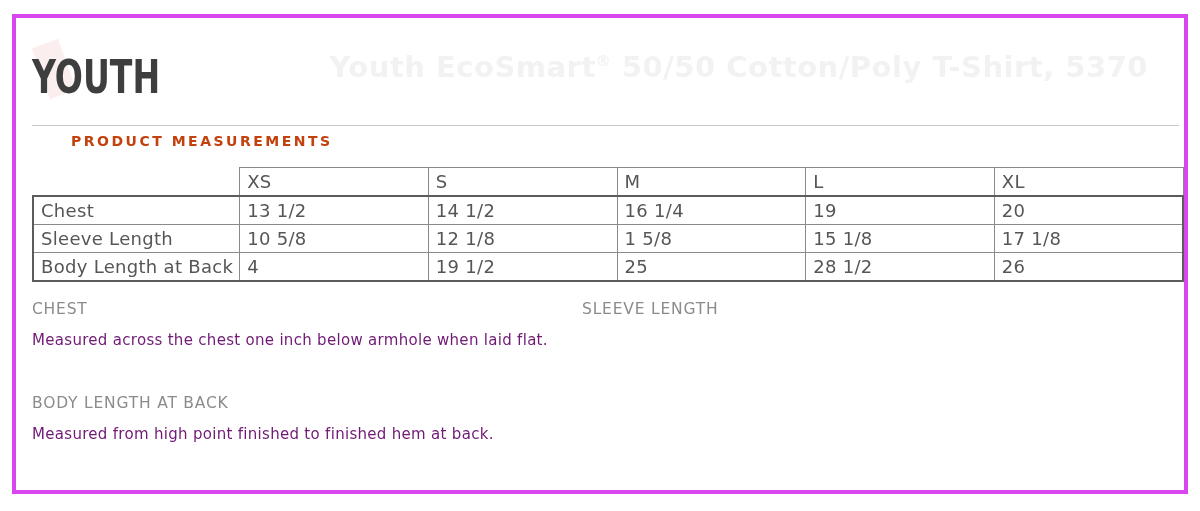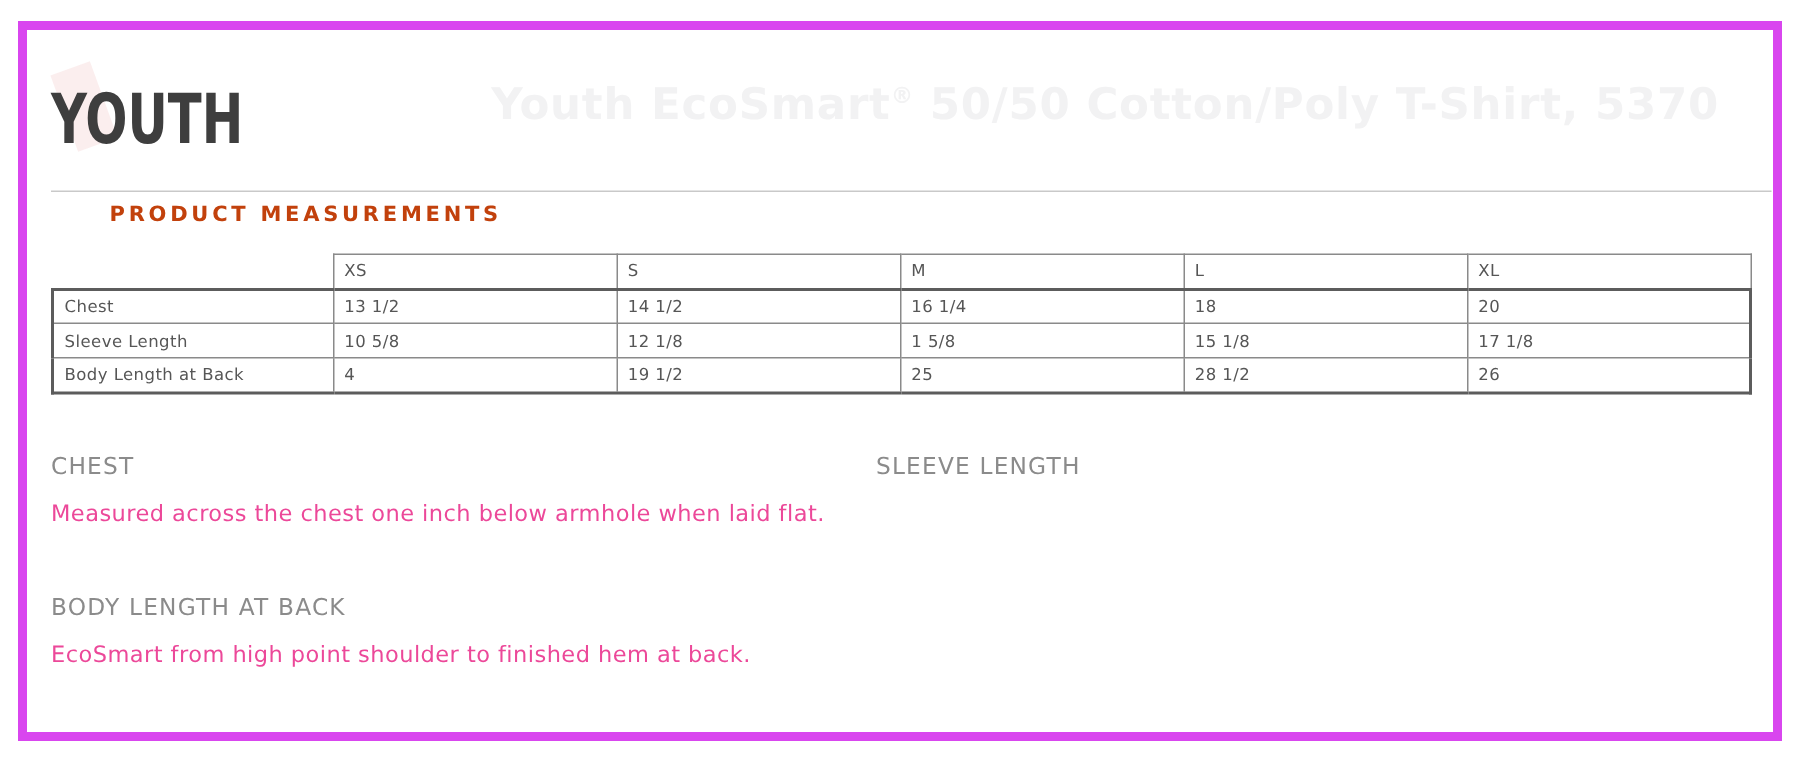--- a/index.html
+++ b/index.html
@@ -10,21 +10,21 @@
     width: 1200px;
     height: 511px;
     font-family: "DejaVu Sans", "Liberation Sans", sans-serif;
     overflow: hidden;
   }
   .sheet {
     position: relative;
     margin: 14px 12px 0 12px;
     width: 1176px;
     height: 480px;
-    border: 6px solid #d946ef;
+    border: 4px solid #d946ef;
     background: #ffffff;
   }
   
   .watermark {
     position: absolute;
     left: 24px;
     top: 24px;
     width: 28px;
     height: 54px;
     background: rgba(232, 148, 148, 0.16);
@@ -76,21 +76,21 @@
     letter-spacing: 2.5px;
     color: #c2410c;
     margin-left: 27px;
   }
   .size-table {
     position: absolute;
     left: 16px;
     top: 149px;
     border-collapse: collapse;
     table-layout: fixed;
-    font-size: 11px;
+    font-size: 18px;
     color: #565656;
     letter-spacing: 0.3px;
   }
   .size-table th, .size-table td {
     border: 1px solid #8a8a8a;
     font-weight: 400;
     text-align: left;
     padding: 3px 6px 3px 7px;
     height: 23px;
     vertical-align: middle;
@@ -121,21 +121,21 @@
   .def-heading {
     font-size: 15.5px;
     font-weight: 400;
     color: #8b8b8b;
     letter-spacing: 0.8px;
     margin: 0 0 10px 0;
     line-height: 17px;
   }
   .def-text {
     font-size: 15px;
-    color: #ec4899;
+    color: #701a75;
     letter-spacing: 0.3px;
     margin: 0;
     line-height: 24px;
   }
   .def-col-right .def-text { max-width: 540px; }
 </style>
 </head>
 <body>
 
 <div class="sheet">
@@ -168,21 +168,21 @@
         <th>L</th>
         <th>XL</th>
       </tr>
     </thead>
     <tbody>
       <tr>
         <th>Chest</th>
         <td>13 1/2</td>
         <td>14 1/2</td>
         <td>16 1/4</td>
-        <td>18</td>
+        <td>19</td>
         <td>20</td>
       </tr>
       <tr>
         <th>Sleeve Length</th>
         <td>10 5/8</td>
         <td>12 1/8</td>
         <td>1 5/8</td>
         <td>15 1/8</td>
         <td>17 1/8</td>
       </tr>
@@ -203,19 +203,19 @@
         <div class="def-heading">CHEST</div>
         <p class="def-text">Measured across the chest one inch below armhole when laid flat.</p>
       </div>
       <div class="def-col-right">
         <div class="def-heading">SLEEVE LENGTH</div>
       </div>
     </div>
     <div class="defs-row">
       <div class="def-col-left">
         <div class="def-heading">BODY LENGTH AT BACK</div>
-        <p class="def-text">EcoSmart from high point shoulder to finished hem at back.</p>
+        <p class="def-text">Measured from high point finished to finished hem at back.</p>
       </div>
       <div class="def-col-right"></div>
     </div>
   </div>
 
 </div>
 
 </body></html>

